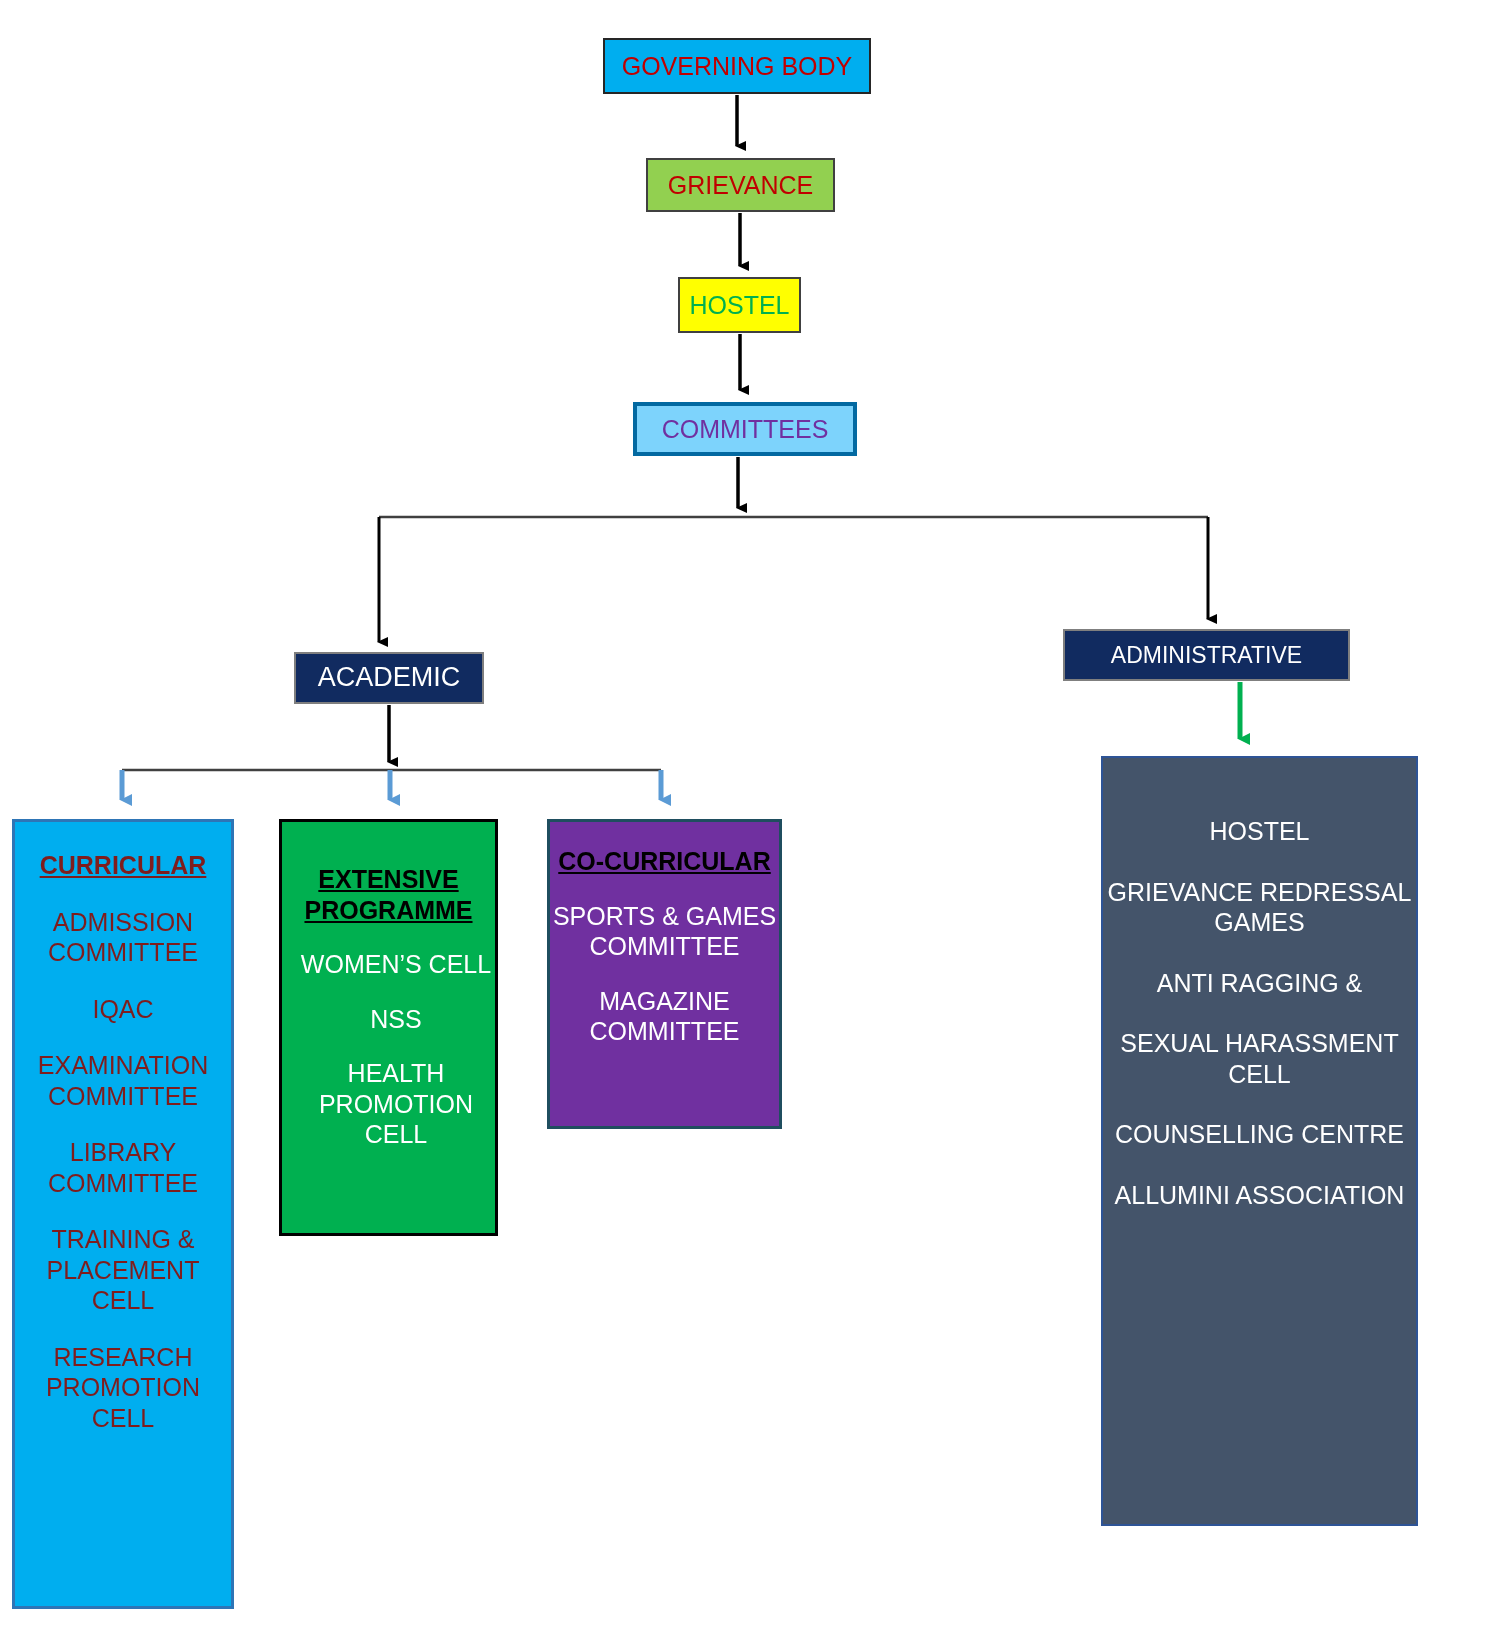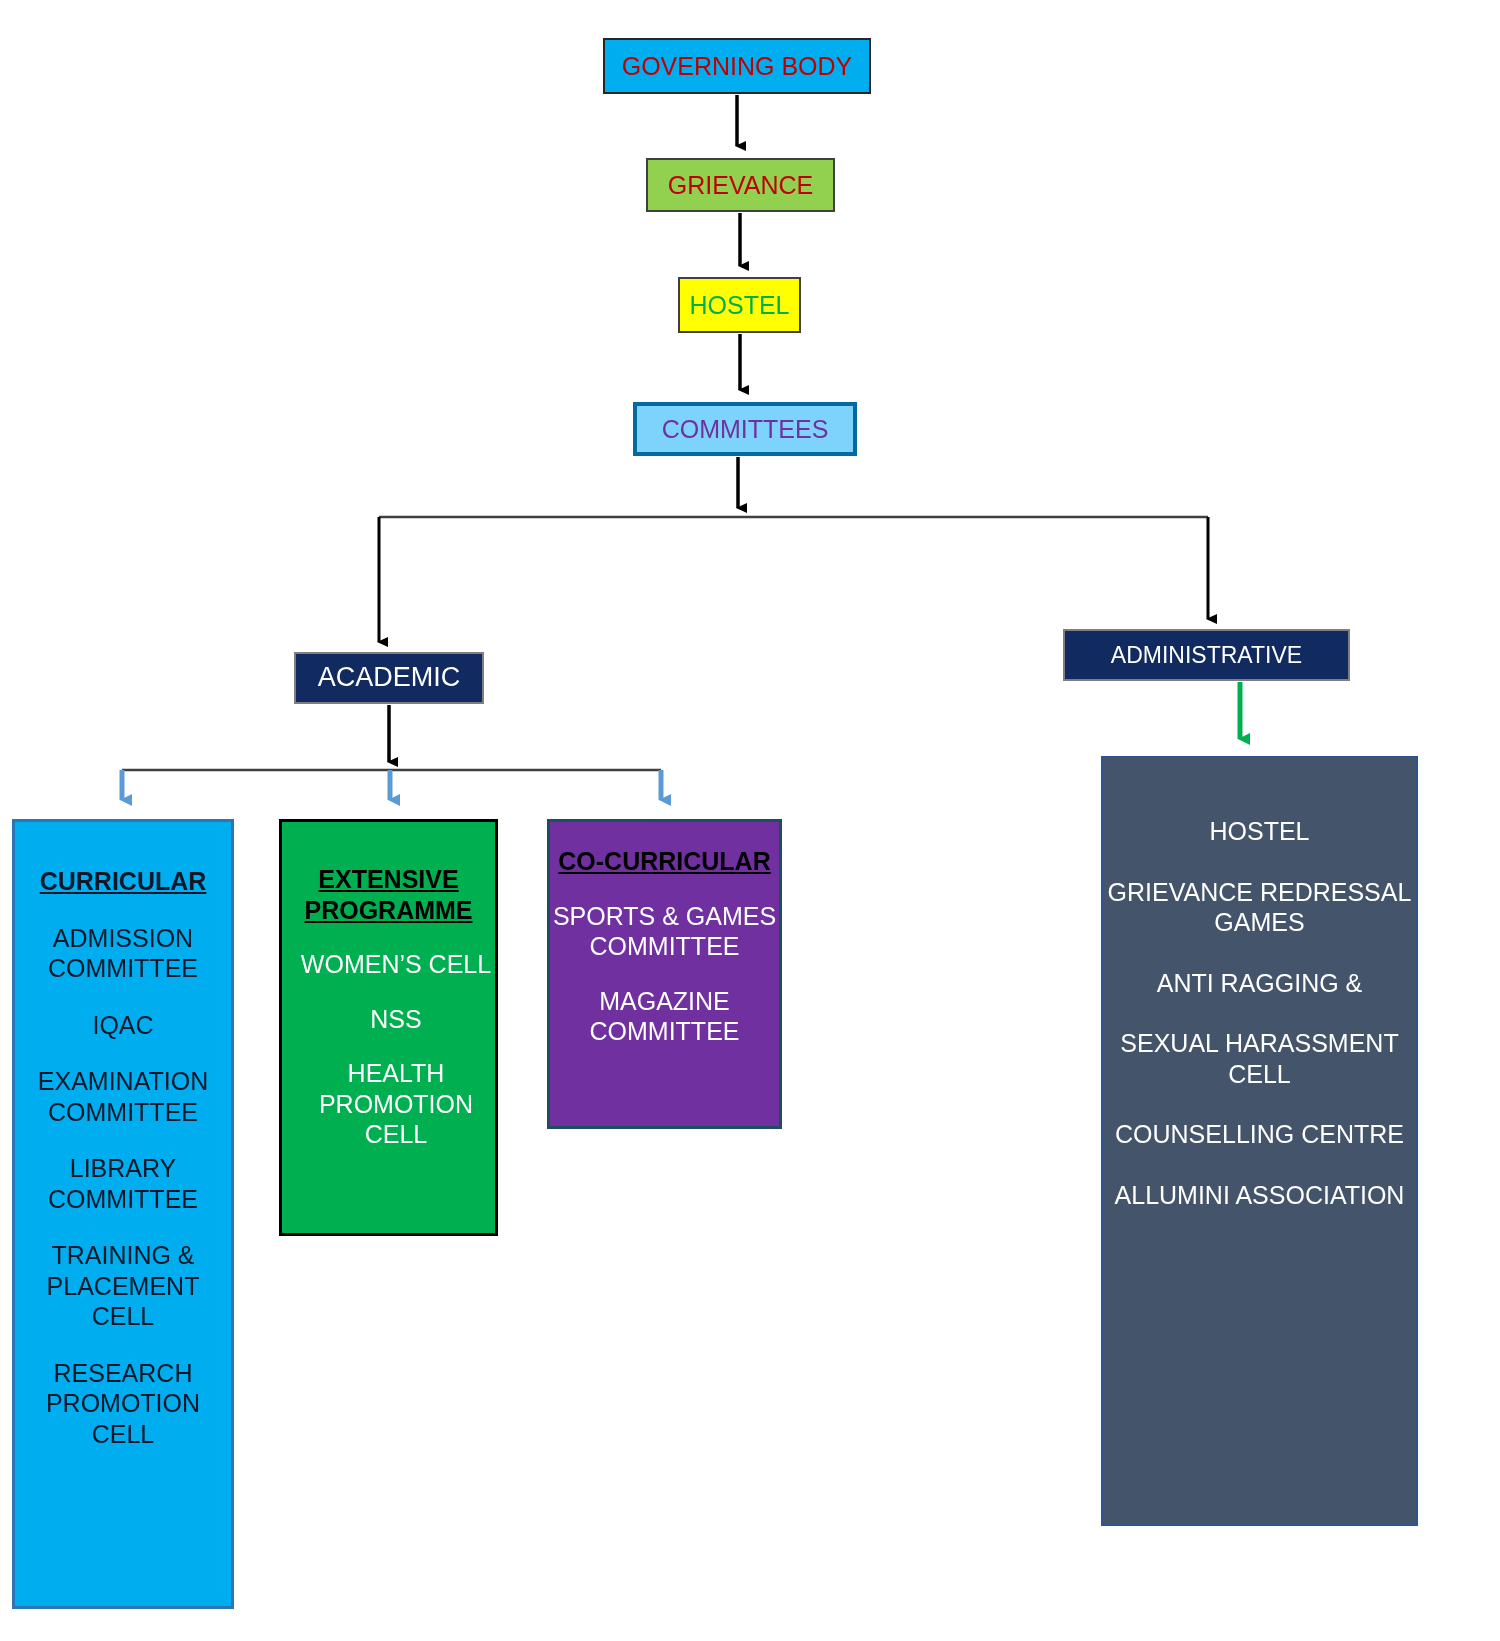--- a/index.html
+++ b/index.html
@@ -87,22 +87,22 @@
     line-height: 1.22;
   }
   .panel .panel-item {
     font-size: 25px;
     line-height: 1.22;
   }
   #curricular-panel {
     left: 12px; top: 819px; width: 222px; height: 790px;
     background: #00AEEF;
     border: 3px solid #2E75B6;
-    padding-top: 44px;
-    color: #0f172a;
+    padding-top: 28px;
+    color: #7f1d1d;
   }
   #curricular-panel .panel-item { margin-top: 26px; }
   #extensive-panel {
     left: 279px; top: 819px; width: 219px; height: 417px;
     background: #00B050;
     border: 3px solid #000000;
     padding-top: 42px;
   }
   #extensive-panel .panel-title { color: #000000; }
   #extensive-panel .panel-item { color: #FFFFFF; margin-top: 24px; margin-left: 15px; }

